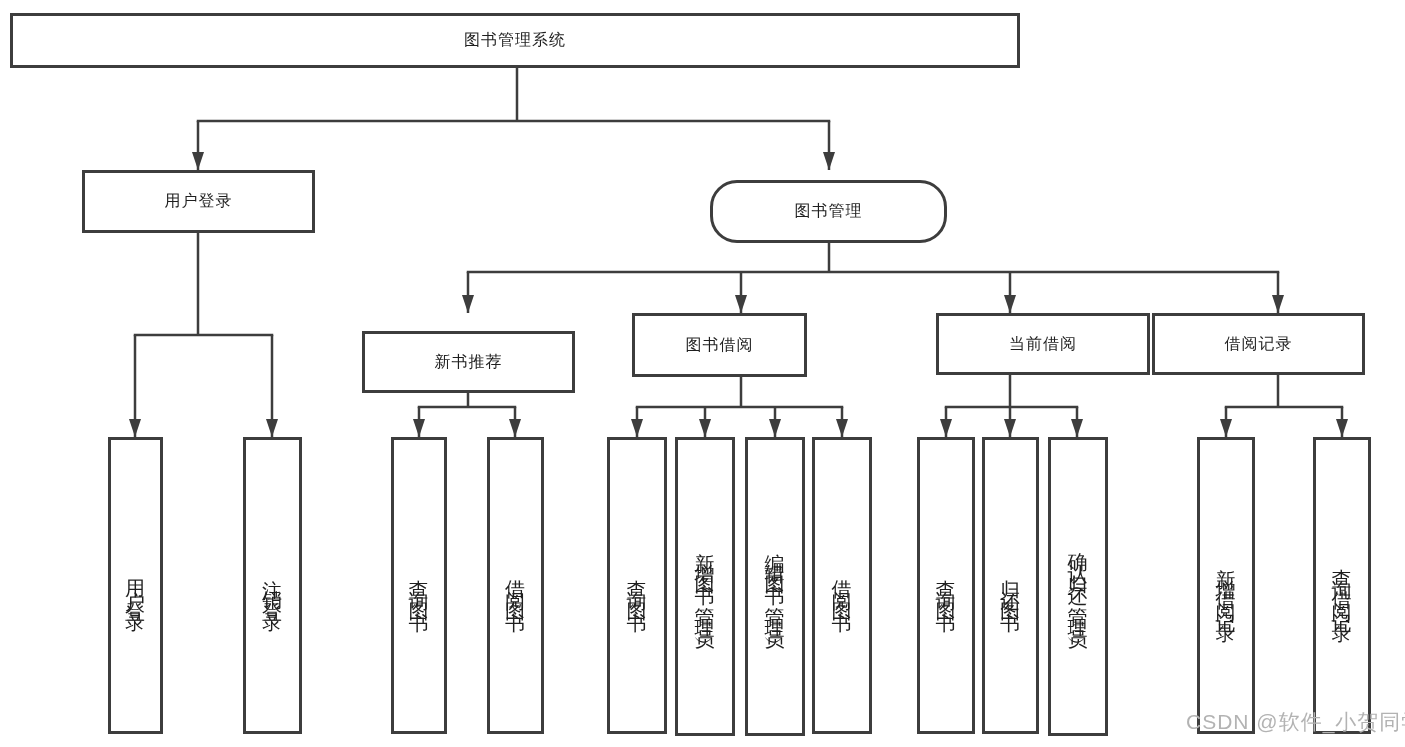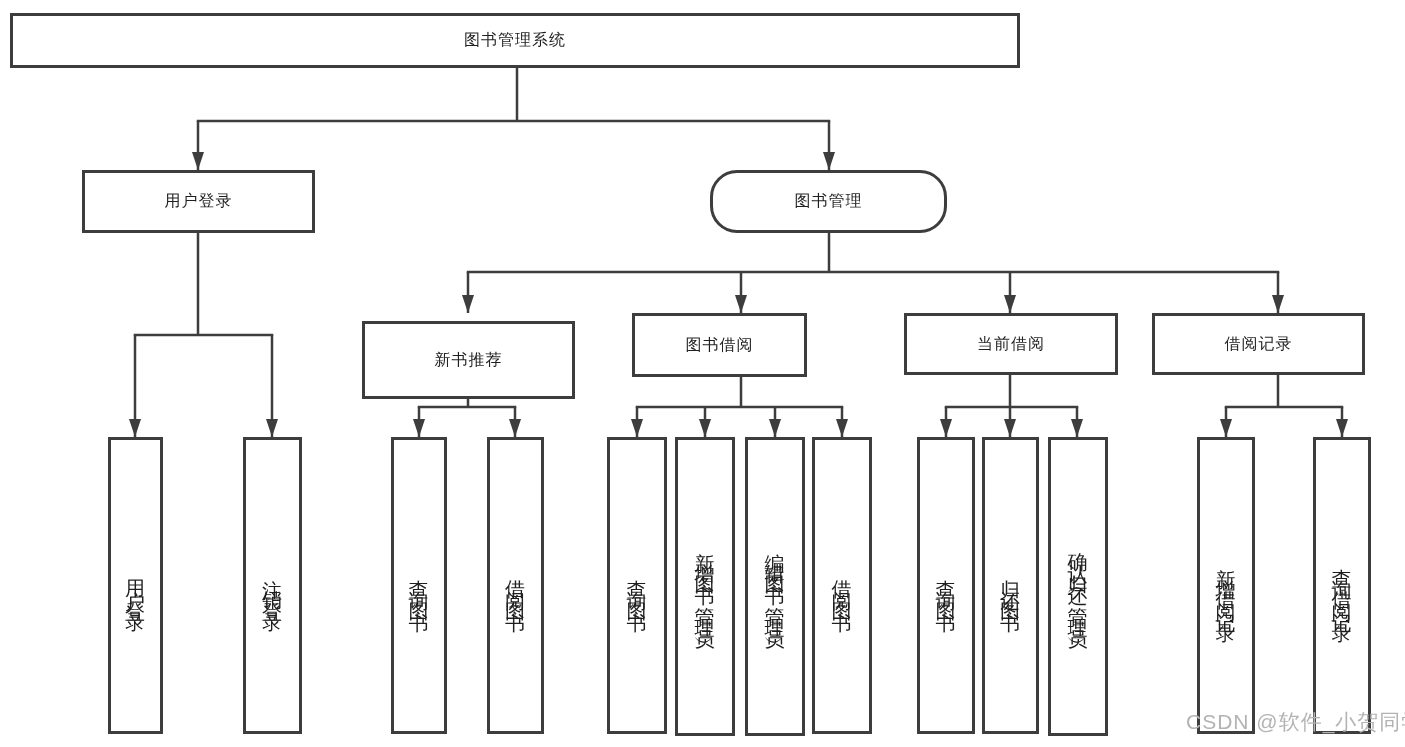--- a/index.html
+++ b/index.html
@@ -98,31 +98,31 @@
     <line x1="1342" y1="407" x2="1342" y2="437" marker-end="url(#arrow)"></line>
   </svg>
 
   <div class="node h" style="left:10px;top:13px;width:1010px;height:55px;">
     <span>图书管理系统</span>
   </div>
 
   <div class="node h" style="left:82px;top:170px;width:233px;height:63px;">
     <span>用户登录</span>
   </div>
-  <div class="node h" style="left:710px;top:170px;width:237px;height:63px;border-radius:27px;">
+  <div class="node h" style="left:710px;top:180px;width:237px;height:63px;border-radius:27px;">
     <span>图书管理</span>
   </div>
 
-  <div class="node h" style="left:362px;top:321px;width:213px;height:78px;">
+  <div class="node h" style="left:362px;top:331px;width:213px;height:62px;">
     <span>新书推荐</span>
   </div>
   <div class="node h" style="left:632px;top:313px;width:175px;height:64px;">
     <span>图书借阅</span>
   </div>
-  <div class="node h" style="left:904px;top:313px;width:214px;height:62px;">
+  <div class="node h" style="left:936px;top:313px;width:214px;height:62px;">
     <span>当前借阅</span>
   </div>
   <div class="node h" style="left:1152px;top:313px;width:213px;height:62px;">
     <span>借阅记录</span>
   </div>
 
   <div class="node leaf" style="left:108px;top:437px;width:55px;height:297px;">
     <span>用户登录</span>
   </div>
   <div class="node leaf" style="left:243px;top:437px;width:59px;height:297px;">

